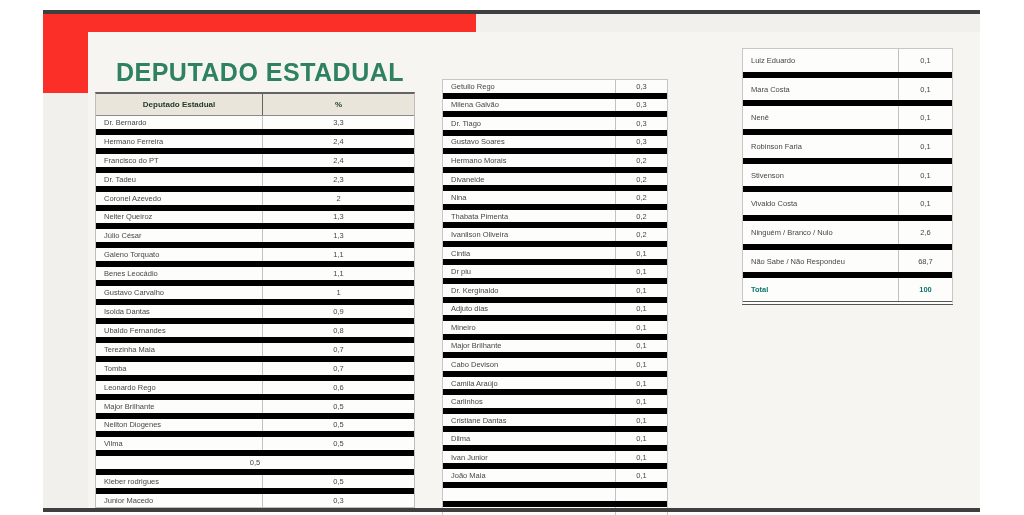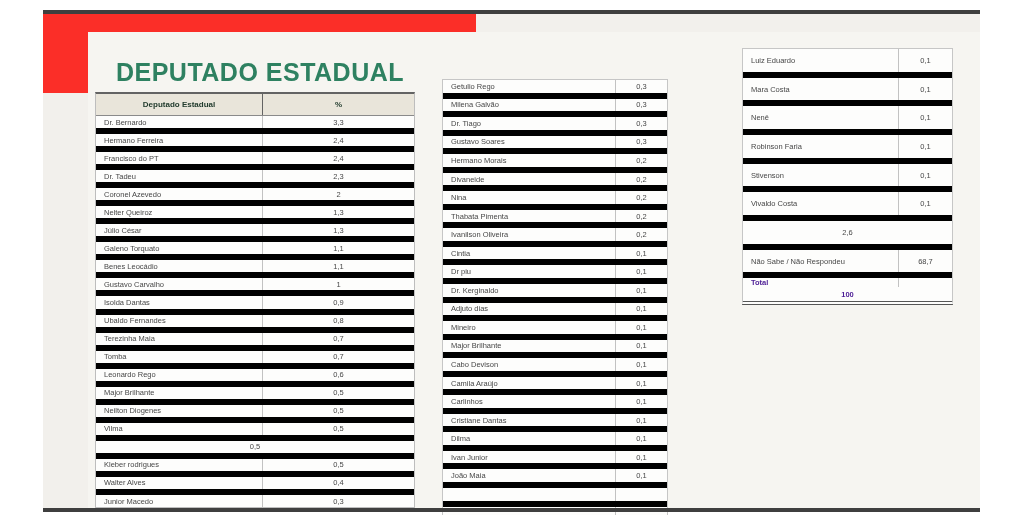--- a/index.html
+++ b/index.html
@@ -38,21 +38,21 @@
   .thead .name{border-right:1px solid #636363;}
   .trow{flex:1;display:flex;min-height:0;}
   .trow + .trow{border-top:6px solid #000000;}
   .thead + .trow{border-top:none;}
   .cell{display:flex;align-items:center;font-size:7.5px;box-sizing:border-box;}
   .name{padding-left:8px;border-right:1px solid #c2c2c2;}
   .pct{flex:1;justify-content:center;}
   .t1 .name{width:167px;flex:none;}
   .t2 .name{width:173px;flex:none;}
   .t3 .name{width:156px;flex:none;}
-  .trow.total{font-weight:bold;color:#4c1d95;flex-direction:column;}
+  .trow.total{font-weight:bold;color:#0f766e;}
 </style>
 </head>
 <body>
 
 <div class="slide">
   <div class="bar top"></div>
   <div class="card"></div>
   <div class="red-h"></div>
   <div class="red-v"></div>
 
@@ -136,24 +136,20 @@
         <div class="cell pct">0,5</div>
       </div>
       <div class="trow">
         <div class="cell pct">0,5</div>
       </div>
       <div class="trow">
         <div class="cell name">Kleber rodrigues</div>
         <div class="cell pct">0,5</div>
       </div>
       <div class="trow">
-        <div class="cell name">Walter Alves</div>
-        <div class="cell pct">0,4</div>
-      </div>
-      <div class="trow">
         <div class="cell name">Junior Macedo</div>
         <div class="cell pct">0,3</div>
       </div>
     </div>
 
   <div class="table t2">
       <div class="trow">
         <div class="cell name">Getulio Rego</div>
         <div class="cell pct">0,3</div>
       </div>
@@ -270,20 +266,21 @@
       </div>
       <div class="trow">
         <div class="cell name">Stivenson</div>
         <div class="cell pct">0,1</div>
       </div>
       <div class="trow">
         <div class="cell name">Vivaldo Costa</div>
         <div class="cell pct">0,1</div>
       </div>
       <div class="trow">
+        <div class="cell name">Ninguém / Branco / Nulo</div>
         <div class="cell pct">2,6</div>
       </div>
       <div class="trow">
         <div class="cell name">Não Sabe / Não Respondeu</div>
         <div class="cell pct">68,7</div>
       </div>
       <div class="trow total">
         <div class="cell name">Total</div>
         <div class="cell pct">100</div>
       </div>

